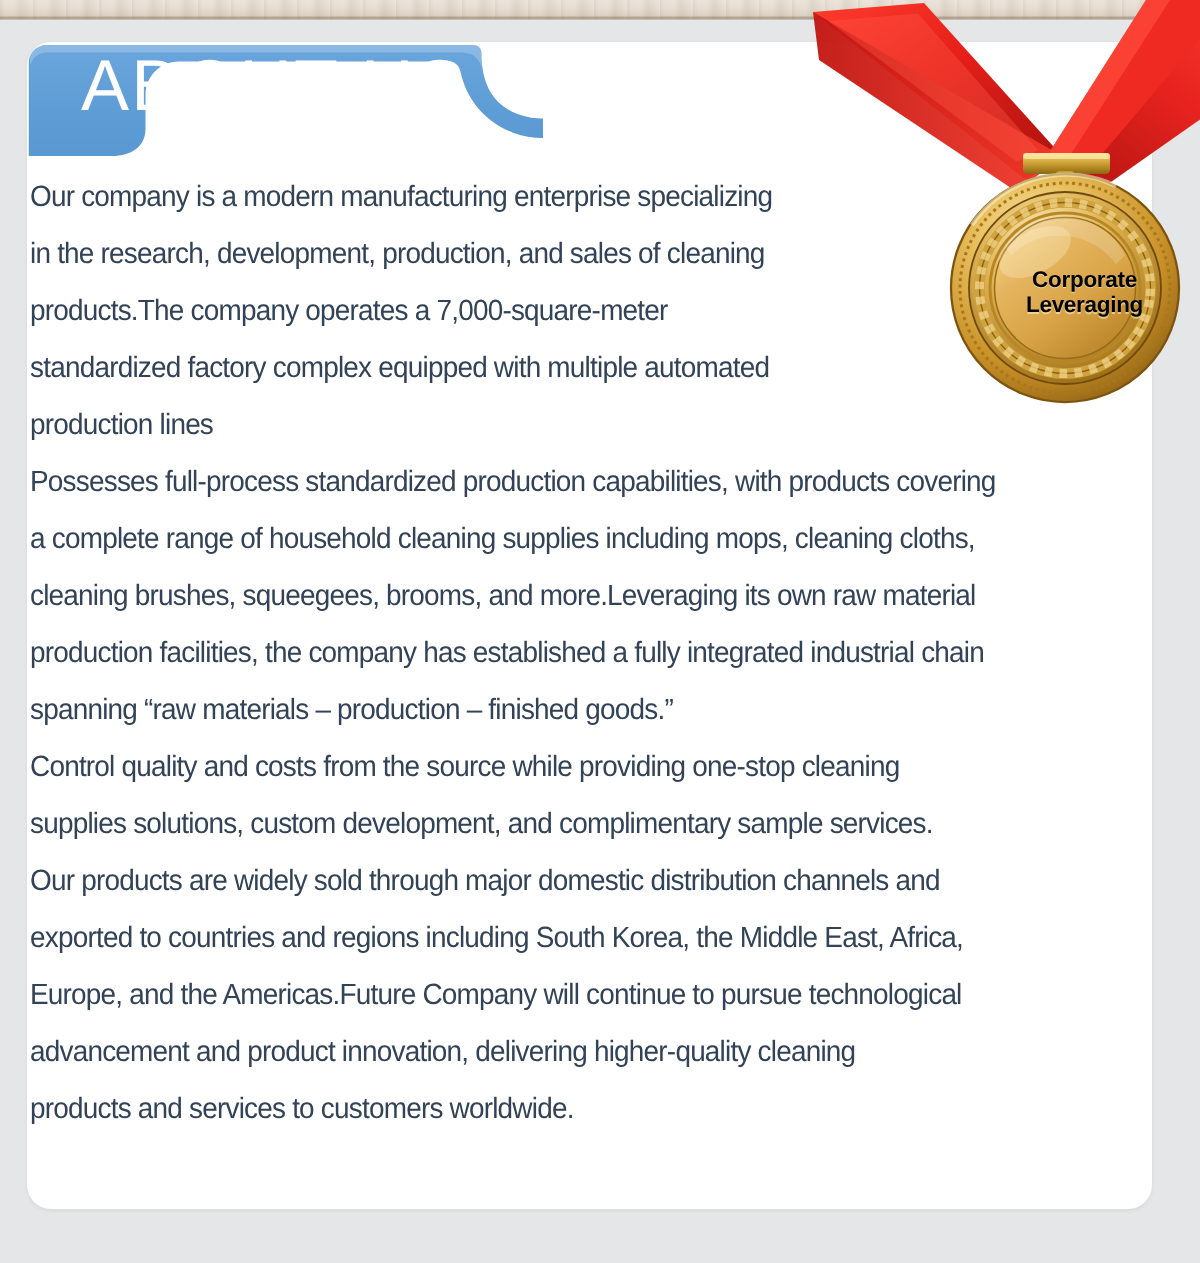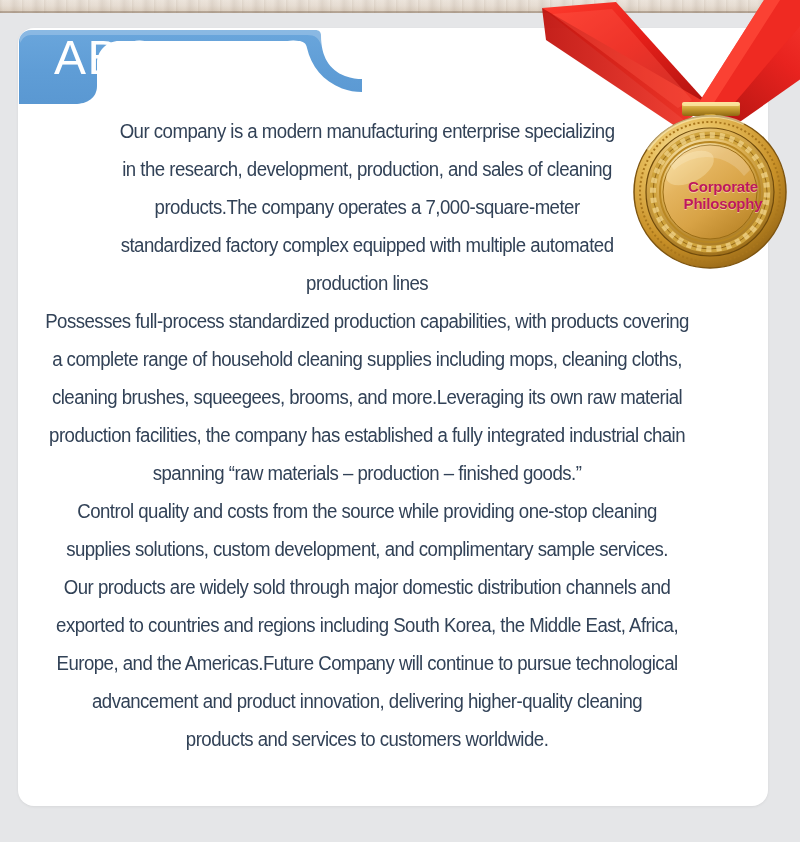--- a/index.html
+++ b/index.html
@@ -86,38 +86,37 @@
     pointer-events: none;
   }
   #medal-badge svg { display: block; overflow: visible; }
 
   #medal-caption {
     position: absolute;
     left: 664px;
     top: 178px;
     width: 118px;
     text-align: center;
-    color: #be185d;
+    color: #000000;
     font-size: 15px;
     line-height: 17px;
     font-weight: bold;
     font-family: "Liberation Sans", "DejaVu Sans", sans-serif;
     letter-spacing: -0.2px;
     z-index: 6;
     text-shadow: 0 1px 0 rgba(255,240,200,0.55);
   }
 
   
   #about-body {
     position: absolute;
-    left: 8px;
+    left: 20px;
     top: 112px;
     width: 752px;
     z-index: 3;
-    text-align: center;
   }
 
   .para { margin: 0 0 0 0; }
 
   .copy-line {
     color: #324257;
     font-size: 19.5px;
     line-height: 38px;
     height: 38px;
     font-family: "Liberation Sans", "DejaVu Sans", sans-serif;
@@ -239,21 +238,21 @@
 
     <path d="M58,164 A47,47 0 0 1 138,170 L132,176 A47,47 0 0 0 62,170 Z" fill="#ffffff" opacity="0.18"></path>
     <ellipse cx="78" cy="168" rx="26" ry="14" fill="#fff4cf" opacity="0.30" transform="rotate(-28 78 168)"></ellipse>
 
     <path d="M36,150 A76,76 0 0 1 132,124" fill="none" stroke="#fff4c8" stroke-width="3" opacity="0.55"></path>
   </svg>
 </div>
 
 <div id="medal-caption">
   <div>Corporate</div>
-  <div>Philosophy</div>
+  <div>Leveraging</div>
 </div>
 
 <div id="about-body">
 
   <div class="para">
     <div class="copy-line">Our company is a modern manufacturing enterprise specializing</div>
     <div class="copy-line">in the research, development, production, and sales of cleaning</div>
     <div class="copy-line">products.The company operates a 7,000-square-meter</div>
     <div class="copy-line">standardized factory complex equipped with multiple automated</div>
     <div class="copy-line"> production lines</div>

